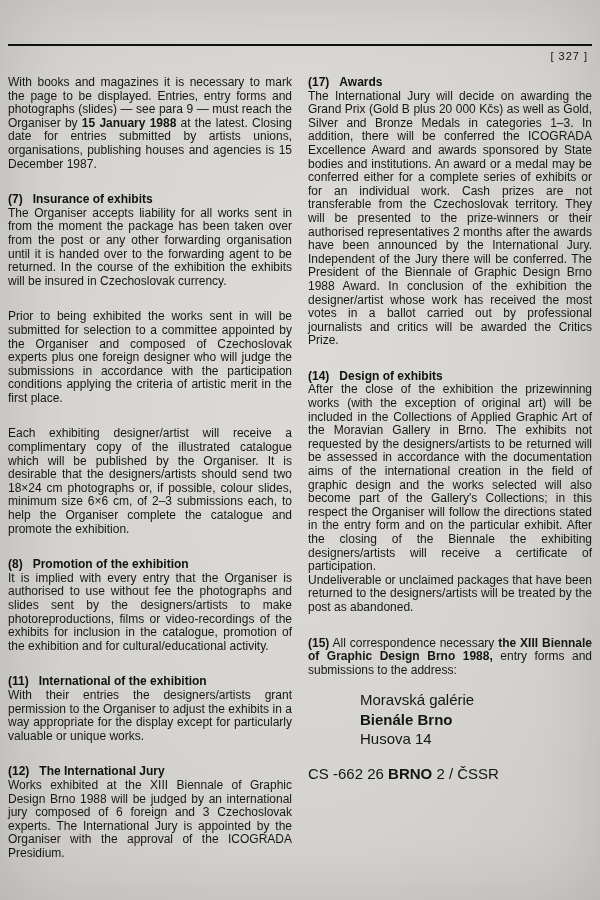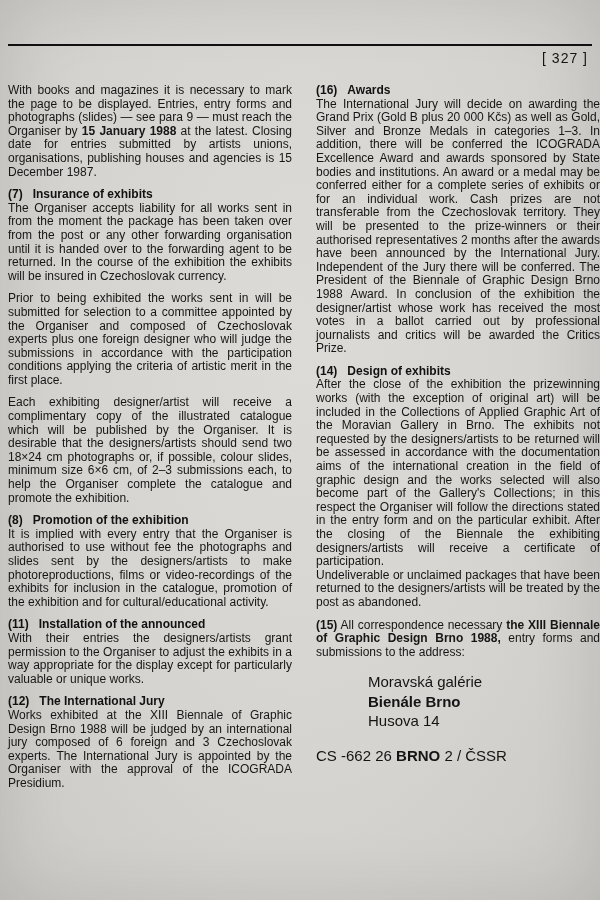--- a/index.html
+++ b/index.html
@@ -21,40 +21,40 @@
     left: 8px;
     right: 8px;
     top: 44px;
     height: 2px;
     background: #101010;
   }
   .page-num {
     position: absolute;
     top: 50px;
     right: 12px;
-    font-size: 14px;
+    font-size: 11px;
     letter-spacing: 1px;
     color: #141414;
   }
   .columns {
     position: absolute;
-    top: 84px;
+    top: 76px;
     left: 8px;
     width: 584px;
     display: flex;
-    gap: 24px;
+    gap: 16px;
   }
   .col { width: 284px; flex: 0 0 284px; }
   p.body {
     font-size: 12px;
     line-height: 13.6px;
     text-align: justify;
     color: #161616;
   }
-  .section { margin-top: 9px; }
+  .section { margin-top: 22px; }
   .col > .section:first-child { margin-top: 0; }
   h3.heading {
     font-size: 12px;
     line-height: 13.6px;
     font-weight: bold;
     color: #111;
   }
   h3.heading .num { display: inline-block; margin-right: 10px; }
   b { font-weight: bold; }
   p.body2 { margin-top: 0; }
@@ -95,35 +95,35 @@
       <div class="section">
         <p class="body">Each exhibiting designer/artist will receive a complimentary copy of the illustrated catalogue which will be published by the Organiser. It is desirable that the designers/artists should send two 18×24 cm photographs or, if possible, colour slides, minimum size 6×6 cm, of 2–3 submissions each, to help the Organiser complete the catalogue and promote the exhibition.</p>
       </div>
 
       <div class="section">
         <h3 class="heading"><span class="num">(8)</span><span class="ttl">Promotion of the exhibition</span></h3>
         <p class="body">It is implied with every entry that the Organiser is authorised to use without fee the photographs and slides sent by the designers/artists to make photoreproductions, films or video-recordings of the exhibits for inclusion in the catalogue, promotion of the exhibition and for cultural/educational activity.</p>
       </div>
 
       <div class="section">
-        <h3 class="heading"><span class="num">(11)</span><span class="ttl">Installation of the announced</span></h3>
+        <h3 class="heading"><span class="num">(11)</span><span class="ttl">International of the exhibition</span></h3>
         <p class="body">With their entries the designers/artists grant permission to the Organiser to adjust the exhibits in a way appropriate for the display except for particularly valuable or unique works.</p>
       </div>
 
       <div class="section">
         <h3 class="heading"><span class="num">(12)</span><span class="ttl">The International Jury</span></h3>
         <p class="body">Works exhibited at the XIII Biennale of Graphic Design Brno 1988 will be judged by an international jury composed of 6 foreign and 3 Czechoslovak experts. The International Jury is appointed by the Organiser with the approval of the ICOGRADA Presidium.</p>
       </div>
 
     </div>
 
     <div class="col">
 
       <div class="section">
-        <h3 class="heading"><span class="num">(16)</span><span class="ttl">Awards</span></h3>
+        <h3 class="heading"><span class="num">(17)</span><span class="ttl">Awards</span></h3>
         <p class="body">The International Jury will decide on awarding the Grand Prix (Gold B plus 20 000 Kčs) as well as Gold, Silver and Bronze Medals in categories 1–3. In addition, there will be conferred the ICOGRADA Excellence Award and awards sponsored by State bodies and institutions. An award or a medal may be conferred either for a complete series of exhibits or for an individual work. Cash prizes are not transferable from the Czechoslovak territory. They will be presented to the prize-winners or their authorised representatives 2 months after the awards have been announced by the International Jury. Independent of the Jury there will be conferred. The President of the Biennale of Graphic Design Brno 1988 Award. In conclusion of the exhibition the designer/artist whose work has received the most votes in a ballot carried out by professional journalists and critics will be awarded the Critics Prize.</p>
       </div>
 
       <div class="section">
         <h3 class="heading"><span class="num">(14)</span><span class="ttl">Design of exhibits</span></h3>
         <p class="body">After the close of the exhibition the prizewinning works (with the exception of original art) will be included in the Collections of Applied Graphic Art of the Moravian Gallery in Brno. The exhibits not requested by the designers/artists to be returned will be assessed in accordance with the documentation aims of the international creation in the field of graphic design and the works selected will also become part of the Gallery's Collections; in this respect the Organiser will follow the directions stated in the entry form and on the particular exhibit. After the closing of the Biennale the exhibiting designers/artists will receive a certificate of participation.</p>
         <p class="body body2">Undeliverable or unclaimed packages that have been returned to the designers/artists will be treated by the post as abandoned.</p>
       </div>
 
       <div class="section">

